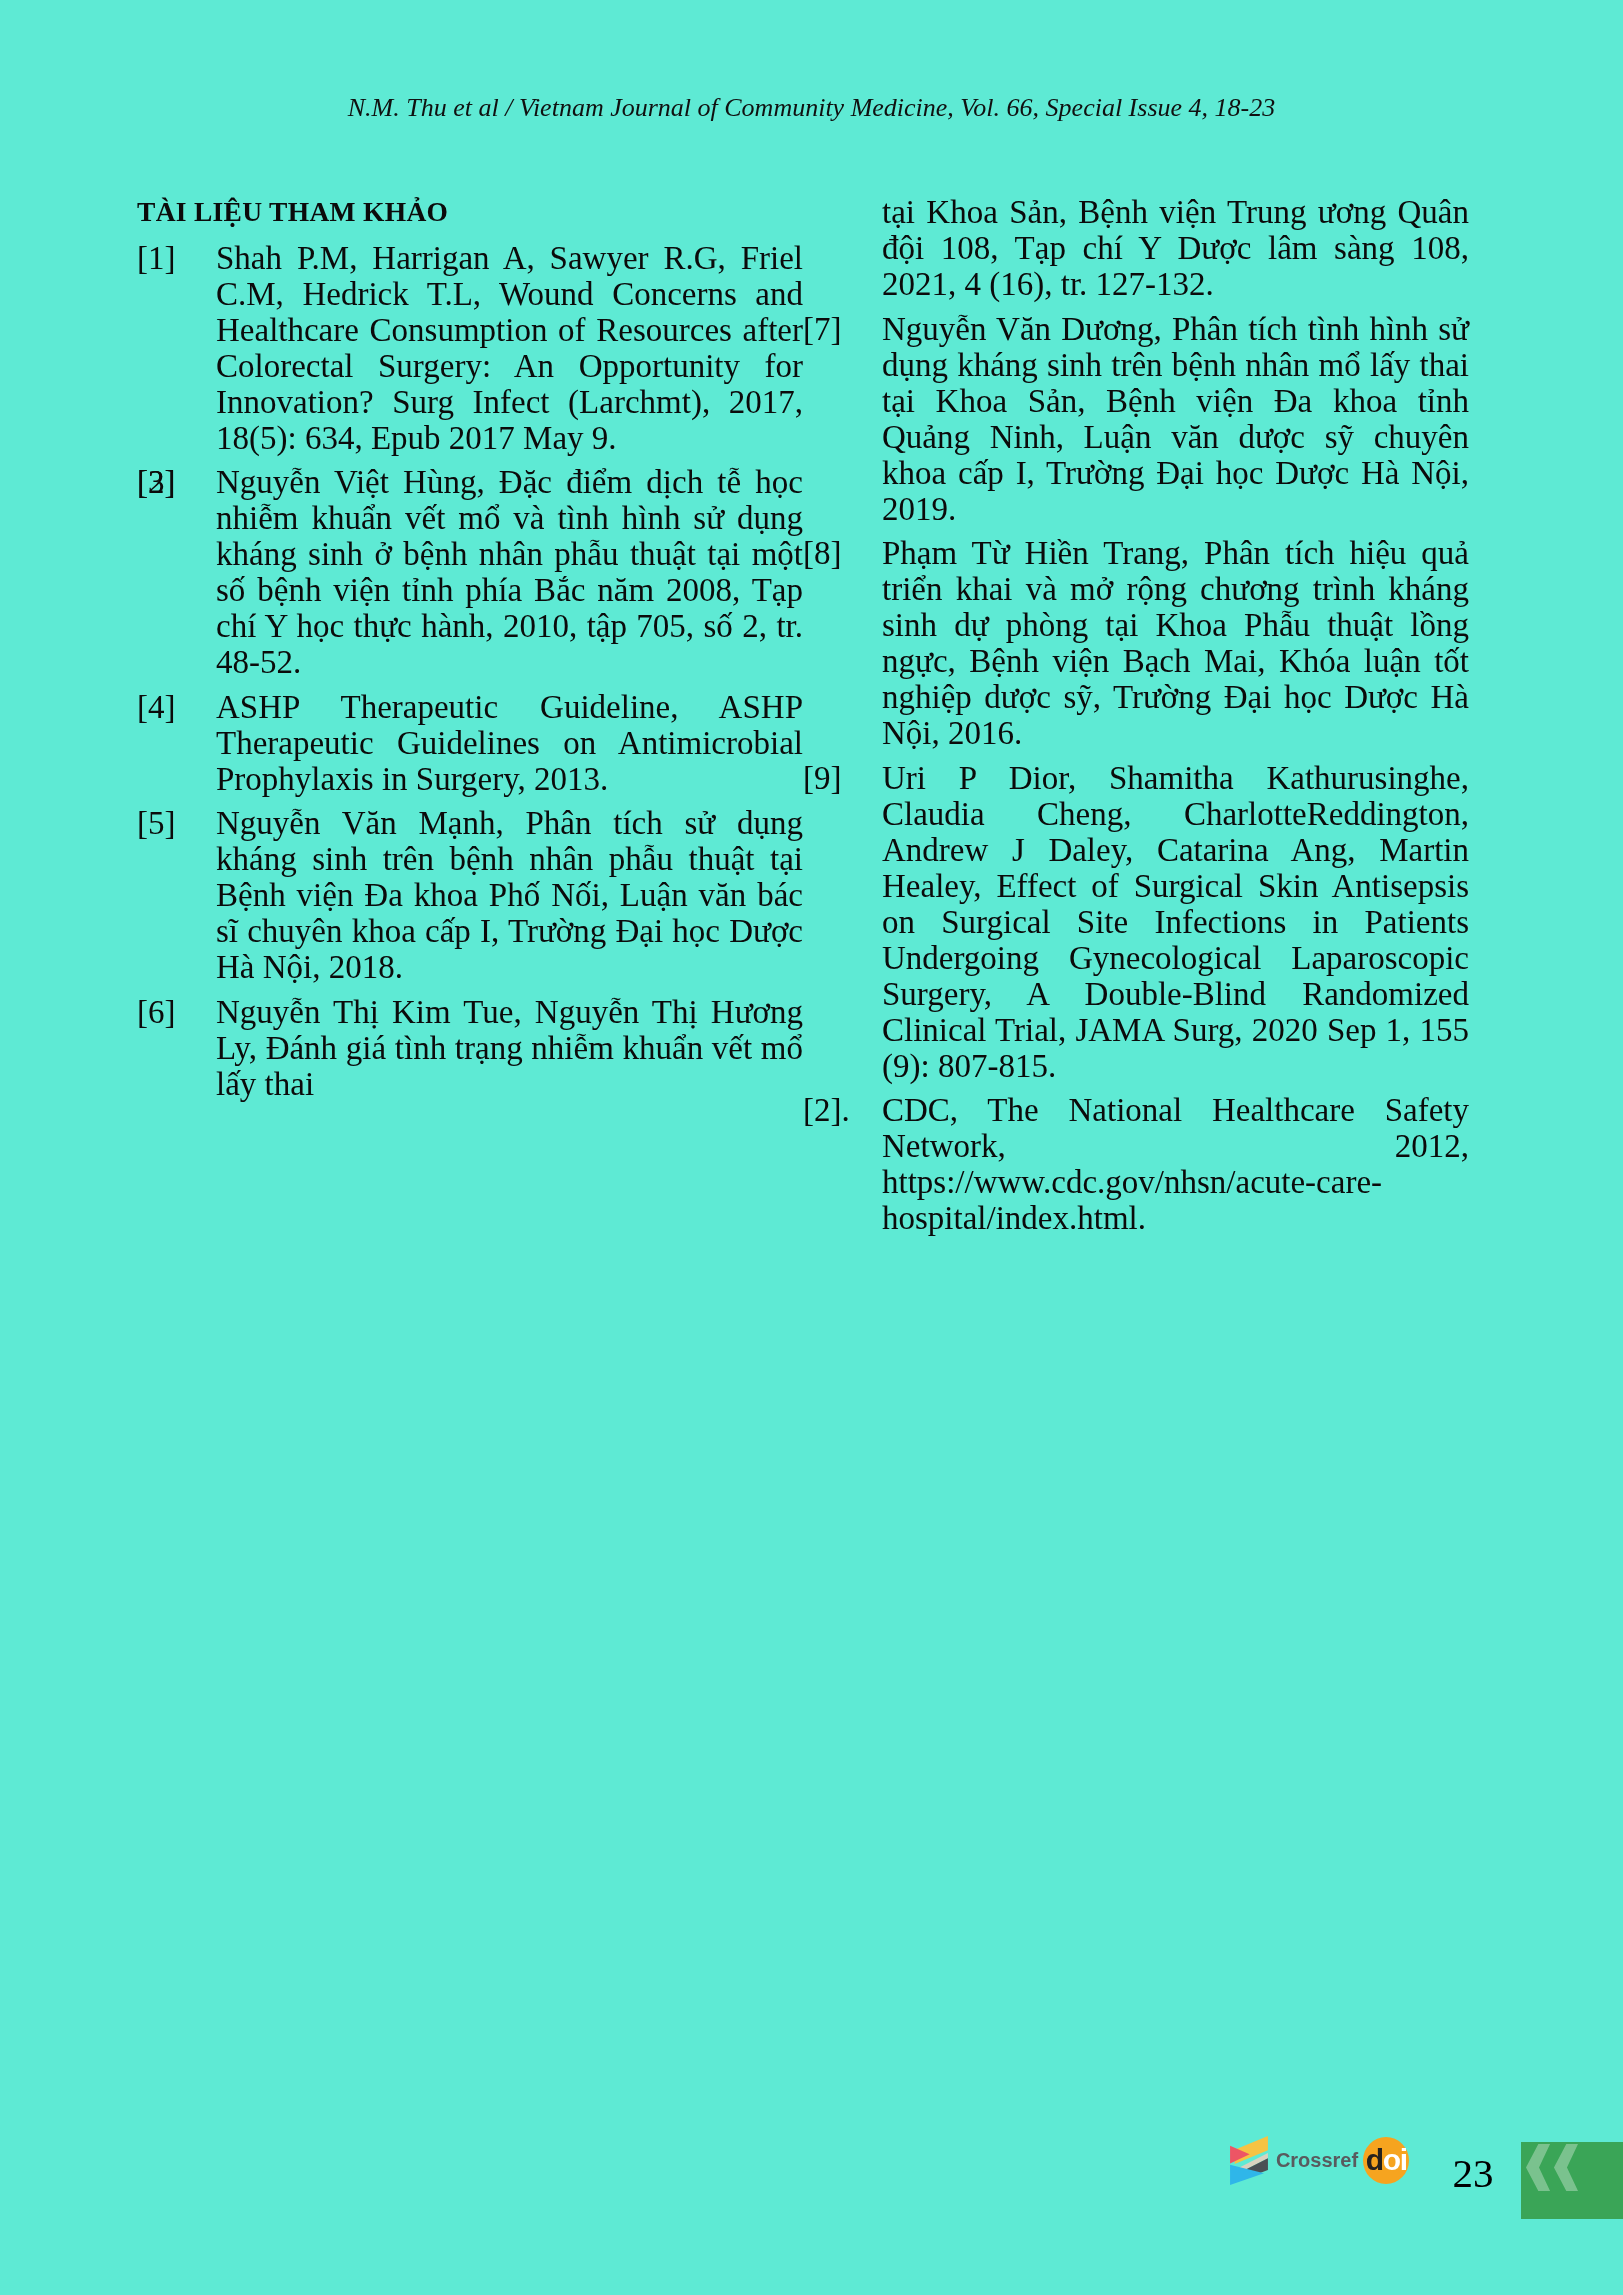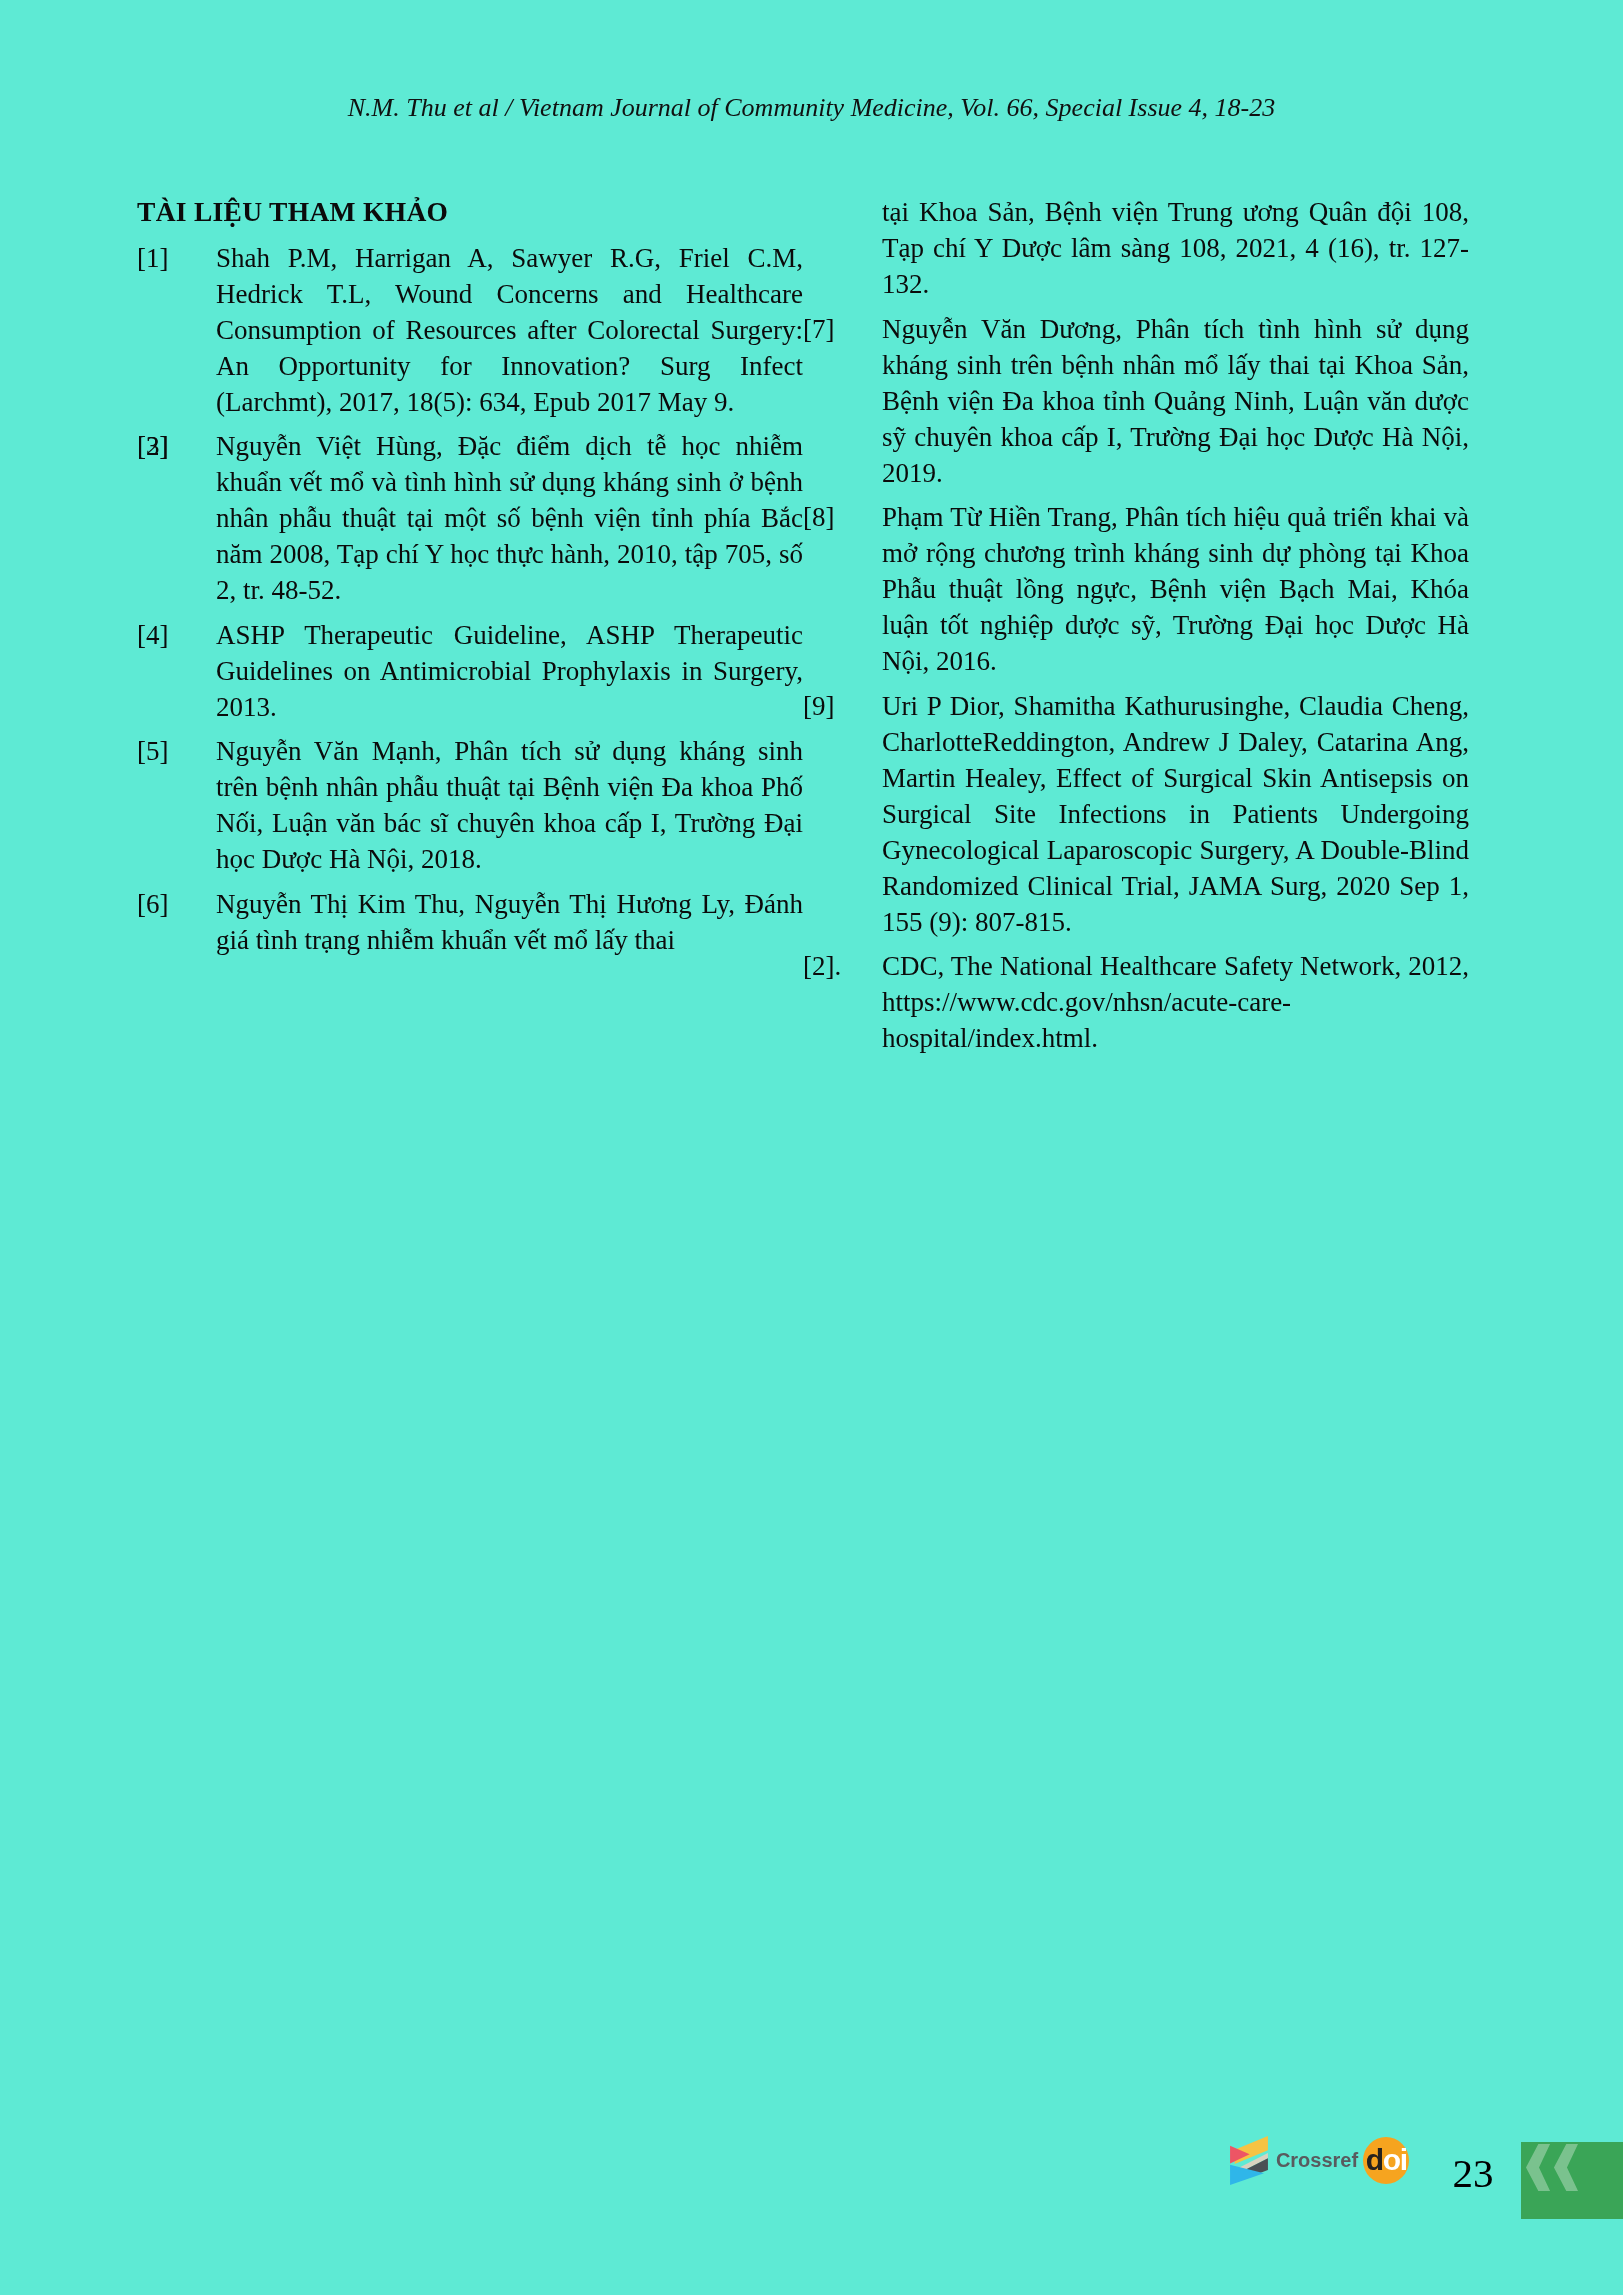--- a/index.html
+++ b/index.html
@@ -40,21 +40,21 @@
     margin: 0 0 9.8px 0;
     font-size: 27.5px;
     line-height: 36px;
     font-weight: bold;
     letter-spacing: 0.3px;
   }
 
   .ref-item {
     position: relative;
     padding-left: 79px;
-    font-size: 27px;
+    font-size: 33px;
     line-height: 36px;
     text-align: justify;
     margin: 0 0 8.5px 0;
     overflow-wrap: break-word;
   }
   .ref-item:last-child { margin-bottom: 0; }
   .ref-num {
     position: absolute;
     left: 0;
     top: 0;
@@ -133,21 +133,21 @@
 
   <div class="content">
     <div class="column">
       <h2 class="section-title">TÀI LIỆU THAM KHẢO</h2>
       <div class="ref-list">
           <div class="ref-item"><span class="ref-num">[1]</span><span class="ref-text">Shah P.M, Harrigan A, Sawyer R.G, Friel C.M, Hedrick T.L, Wound Concerns and Healthcare Consumption of Resources after Colorectal Surgery: An Opportunity for Innovation? Surg Infect (Larchmt), 2017, 18(5): 634, Epub 2017 May 9.</span></div>
           <div class="ref-item"><span class="ref-num">[2]</span></div>
           <div class="ref-item"><span class="ref-num">[3]</span><span class="ref-text">Nguyễn Việt Hùng, Đặc điểm dịch tễ học nhiễm khuẩn vết mổ và tình hình sử dụng kháng sinh ở bệnh nhân phẫu thuật tại một số bệnh viện tỉnh phía Bắc năm 2008, Tạp chí Y học thực hành, 2010, tập 705, số 2, tr. 48-52.</span></div>
           <div class="ref-item"><span class="ref-num">[4]</span><span class="ref-text">ASHP Therapeutic Guideline, ASHP Therapeutic Guidelines on Antimicrobial Prophylaxis in Surgery, 2013.</span></div>
           <div class="ref-item"><span class="ref-num">[5]</span><span class="ref-text">Nguyễn Văn Mạnh, Phân tích sử dụng kháng sinh trên bệnh nhân phẫu thuật tại Bệnh viện Đa khoa Phố Nối, Luận văn bác sĩ chuyên khoa cấp I, Trường Đại học Dược Hà Nội, 2018.</span></div>
-          <div class="ref-item"><span class="ref-num">[6]</span><span class="ref-text">Nguyễn Thị Kim Thu, Nguyễn Thị Hương Ly, Đánh giá tình trạng nhiễm khuẩn vết mổ lấy thai</span></div>
+          <div class="ref-item"><span class="ref-num">[6]</span><span class="ref-text">Nguyễn Thị Kim Tue, Nguyễn Thị Hương Ly, Đánh giá tình trạng nhiễm khuẩn vết mổ lấy thai</span></div>
         </div>
     </div>
     <div class="column">
       <div class="ref-list">
           <div class="ref-item"><span class="ref-text">tại Khoa Sản, Bệnh viện Trung ương Quân đội 108, Tạp chí Y Dược lâm sàng 108, 2021, 4 (16), tr. 127-132.</span></div>
           <div class="ref-item"><span class="ref-num">[7]</span><span class="ref-text">Nguyễn Văn Dương, Phân tích tình hình sử dụng kháng sinh trên bệnh nhân mổ lấy thai tại Khoa Sản, Bệnh viện Đa khoa tỉnh Quảng Ninh, Luận văn dược sỹ chuyên khoa cấp I, Trường Đại học Dược Hà Nội, 2019.</span></div>
           <div class="ref-item"><span class="ref-num">[8]</span><span class="ref-text">Phạm Từ Hiền Trang, Phân tích hiệu quả triển khai và mở rộng chương trình kháng sinh dự phòng tại Khoa Phẫu thuật lồng ngực, Bệnh viện Bạch Mai, Khóa luận tốt nghiệp dược sỹ, Trường Đại học Dược Hà Nội, 2016.</span></div>
           <div class="ref-item"><span class="ref-num">[9]</span><span class="ref-text">Uri P Dior, Shamitha Kathurusinghe, Claudia Cheng, CharlotteReddington, Andrew J Daley, Catarina Ang, Martin Healey, Effect of Surgical Skin Antisepsis on Surgical Site Infections in Patients Undergoing Gynecological Laparoscopic Surgery, A Double-Blind Randomized Clinical Trial, JAMA Surg, 2020 Sep 1, 155 (9): 807-815.</span></div>
           <div class="ref-item"><span class="ref-num">[2].</span><span class="ref-text">CDC, The National Healthcare Safety Network, 2012, https://www.cdc.gov/nhsn/acute-care-hospital/index.html.</span></div>
         </div>

